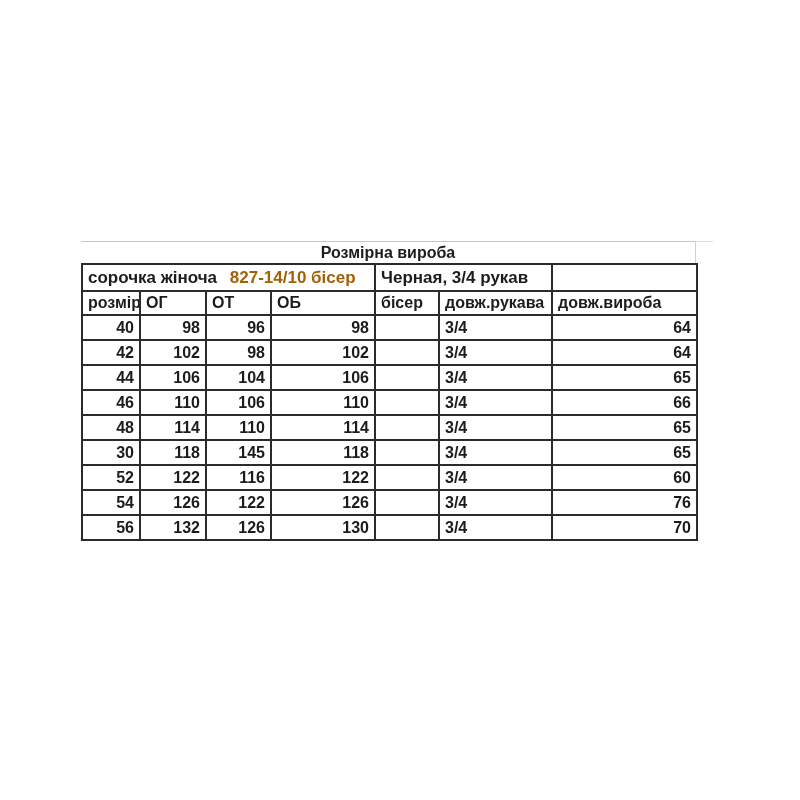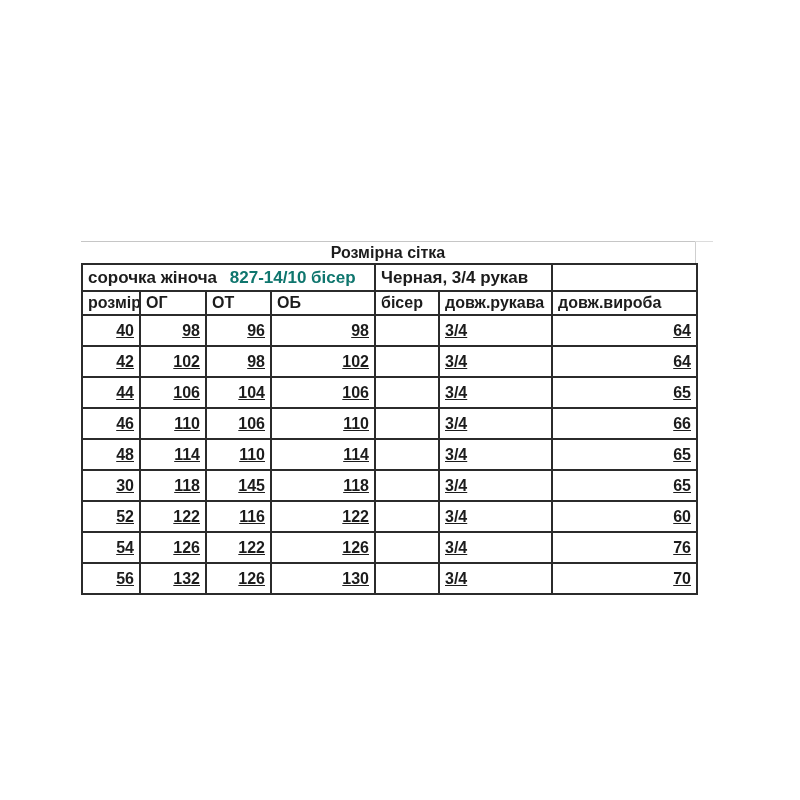--- a/index.html
+++ b/index.html
@@ -53,31 +53,31 @@
     border: 2px solid #2b2b2b;
     font-weight: bold;
     font-size: 16px;
     color: #1c1c1c;
     padding: 0 5px;
     white-space: nowrap;
     overflow: hidden;
   }
   tr.product-row  { height: 27px; }
   tr.header-row   { height: 24px; }
-  tr.data-row     { height: 31px; text-decoration: underline; }
+  tr.data-row     { height: 25px; }
   td.al { text-align: left;  padding-left: 4px; }
   td.ar { text-align: right; padding-right: 6px; }
-  .red  { color: #0f766e; padding-left: 8px; }
+  .red  { color: #a16207; padding-left: 8px; }
   tr.product-row td { font-size: 17px; }
 </style>
 </head>
 <body>
 
 <div class="sheet">
-  <div class="title-row">Розмірна сітка</div>
+  <div class="title-row">Розмірна вироба</div>
 
   <table class="grid">
     <colgroup id="cols">
         <col style="width: 58px;">
         <col style="width: 66px;">
         <col style="width: 65px;">
         <col style="width: 104px;">
         <col style="width: 64px;">
         <col style="width: 113px;">
         <col style="width: 145px;">

